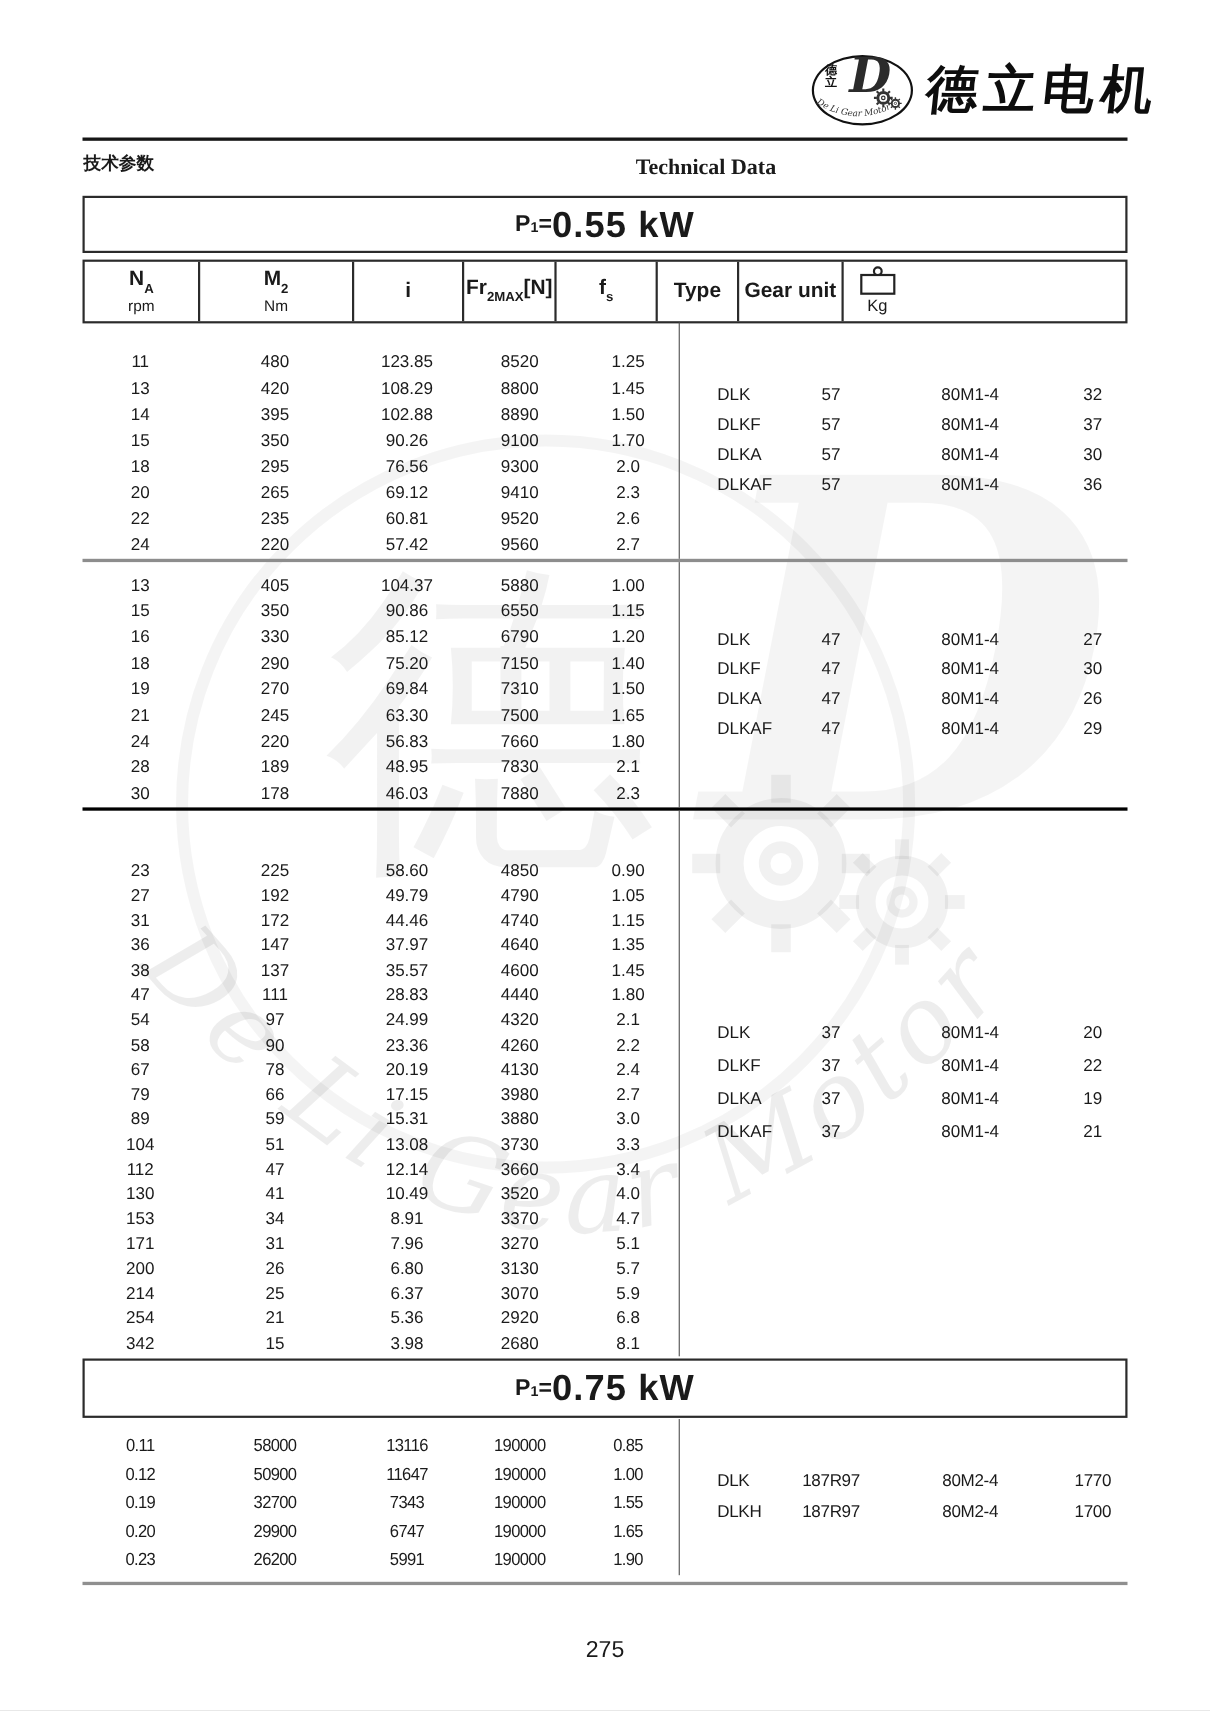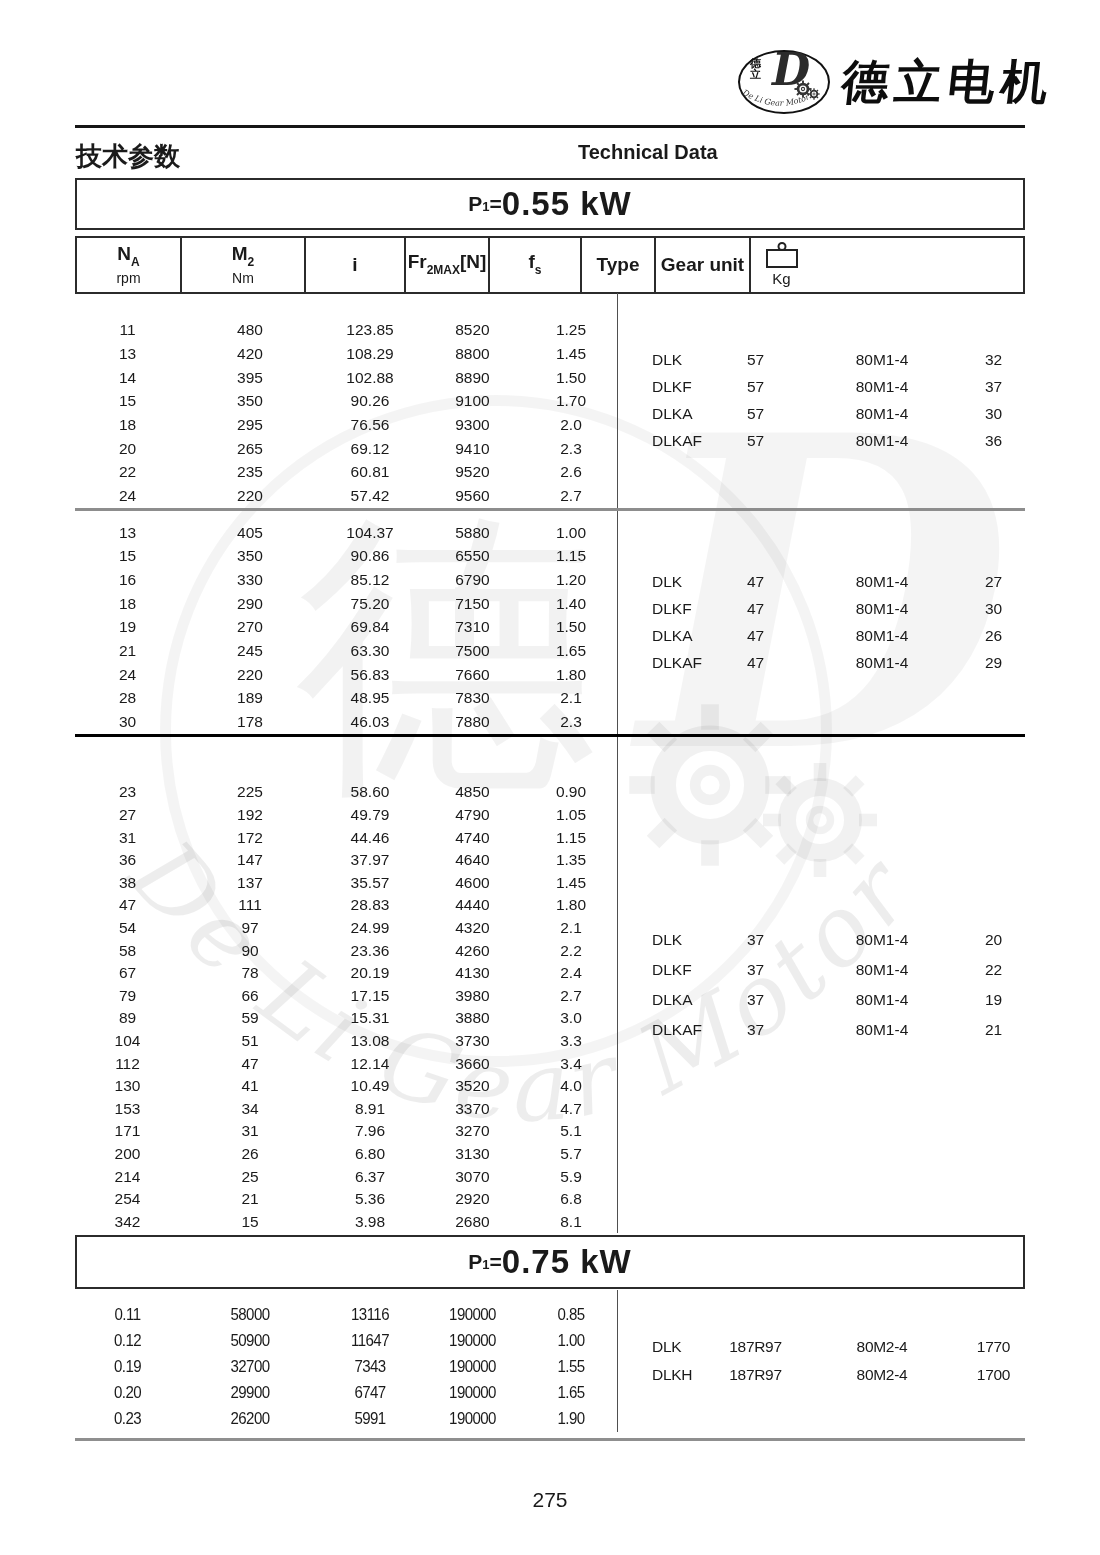--- a/index.html
+++ b/index.html
@@ -23,41 +23,41 @@
   .logo-monogram{position:absolute;left:34px;top:-2px;font-size:44px;line-height:1;font-weight:bold;font-style:italic;
                  font-family:"DejaVu Serif",serif;color:#2b2b2b;z-index:2;}
   .logo-gear-a{position:absolute;left:56px;top:30px;width:18px;height:18px;color:#333;z-index:3;}
   .logo-gear-b{position:absolute;left:70px;top:38px;width:12px;height:12px;color:#333;z-index:3;}
   .logo-ringtext{position:absolute;left:0;top:0;}
 
   .brand{position:absolute;left:842px;top:52px;width:190px;z-index:2;font-size:47px;line-height:60px;font-weight:bold;
          font-family:"DejaVu Serif",serif;letter-spacing:6px;transform:skewX(-6deg);white-space:nowrap;color:#0d0d0d;}
 
   .rule-top{position:absolute;left:75px;top:125px;width:950px;height:3px;background:#161616;z-index:1;}
-  .sec-title-cn{position:absolute;left:76px;top:139px;font-size:26px;font-weight:bold;z-index:1;}
-  .sec-title-en{position:absolute;left:578px;top:141px;font-size:20px;font-weight:bold;z-index:1;}
+  .sec-title-cn{position:absolute;left:76px;top:139px;font-size:16px;font-weight:bold;z-index:1;}
+  .sec-title-en{position:absolute;left:578px;top:141px;font-size:20px;font-weight:bold;z-index:1;font-family:Liberation Serif, serif;}
 
   
   .pbox{position:absolute;left:75px;width:946px;border:2px solid #2b2b2b;z-index:1;background:transparent;
         display:flex;align-items:center;justify-content:center;}
   .pbox .p-pre{font-size:21px;font-weight:bold;}
   .pbox sub{font-size:13px;font-weight:bold;position:relative;top:2px;}
   .pbox .p-eq{font-size:21px;font-weight:bold;}
   .pbox .p-val{font-size:33px;font-weight:800;letter-spacing:1px;}
   .pbox1{top:178px;height:48px;}
   .pbox2{top:1235px;height:50px;}
 
   
   .thead{position:absolute;left:75px;top:236px;width:946px;height:54px;border:2px solid #2b2b2b;display:flex;z-index:1;background:transparent;}
   .th{display:flex;flex-direction:column;align-items:center;justify-content:center;border-right:2px solid #2b2b2b;box-sizing:border-box;}
   .th:last-child{border-right:none;}
   .th .main{font-size:19px;font-weight:bold;line-height:20px;}
   .th .main sub{font-size:12px;font-weight:bold;position:relative;top:2px;}
   .th .unit{font-size:14px;line-height:15px;margin-top:1px;}
-  .w1{width:105px}.w2{width:124px}.w3{width:100px}.w4{width:84px}.w5{width:92px}
+  .w1{width:105px}.w2{width:140px}.w3{width:100px}.w4{width:84px}.w5{width:92px}
   .w6{width:74px}.w7{width:95px}.w8{width:158px}.w9{width:61px}
   .weight-icon{position:relative;width:28px;height:15px;border:2px solid #222;margin-top:6px;}
   .weight-icon::before{content:"";position:absolute;left:50%;top:-9px;transform:translateX(-50%);
         width:5px;height:5px;border:2px solid #222;border-radius:50%;background:#fff;}
   .th .kg-label{font-size:15px;margin-top:2px;}
 
   
   .datablock{position:absolute;left:75px;width:950px;z-index:1;}
   .sec055{top:293px;}
   .sec075{top:1290px;}

